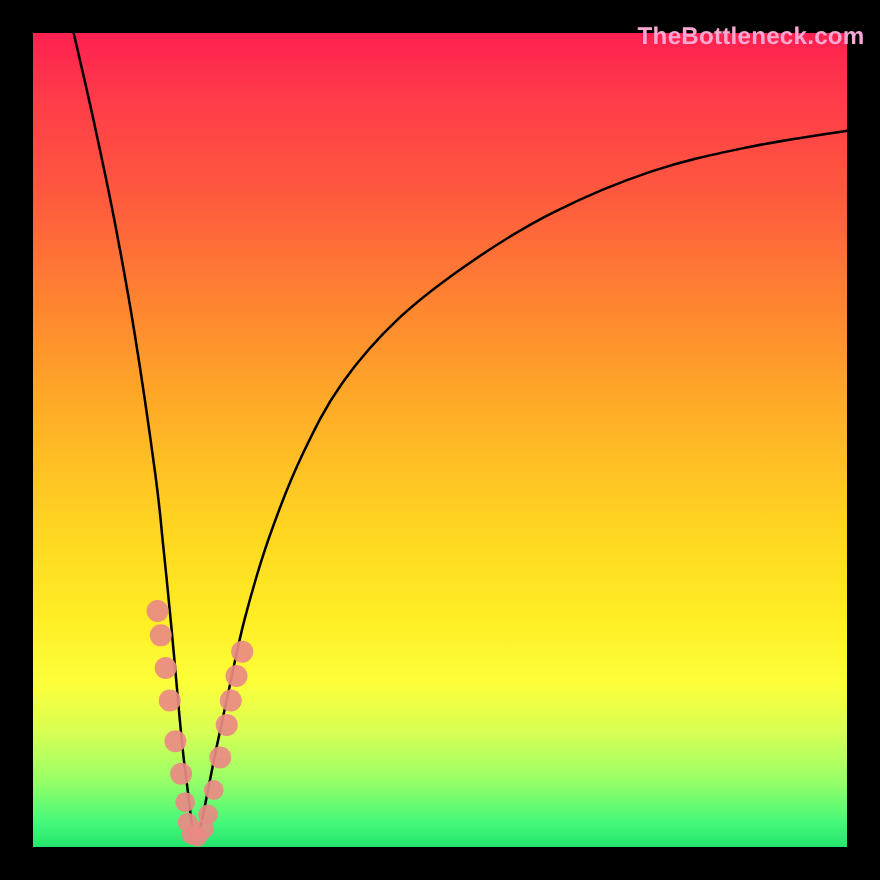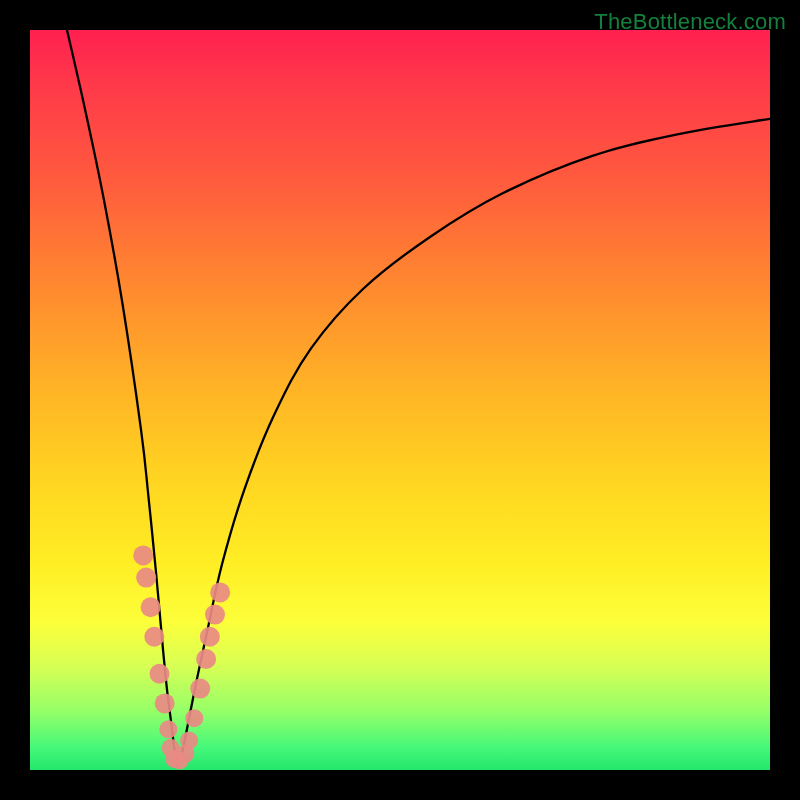--- a/index.html
+++ b/index.html
@@ -36,25 +36,25 @@
       #ffee24 72%,
       #fcff3a 80%,
       #d7ff55 86%,
       #96ff68 92%,
       #45f87a 97%,
       #24e66c 100%
     );
   }
   .watermark {
     position: absolute;
-    top: 9px;
+    top: 20px;
     right: 14px;
-    color: #15803d;
+    color: #f9a8d4;
     font-size: 22px;
-    font-weight: 400;
+    font-weight: 700;
     letter-spacing: 0.2px;
     user-select: none;
   }
   svg.curve {
     position: absolute;
     left: 0; top: 0;
     width: 740px;
     height: 740px;
     overflow: visible;
   }

